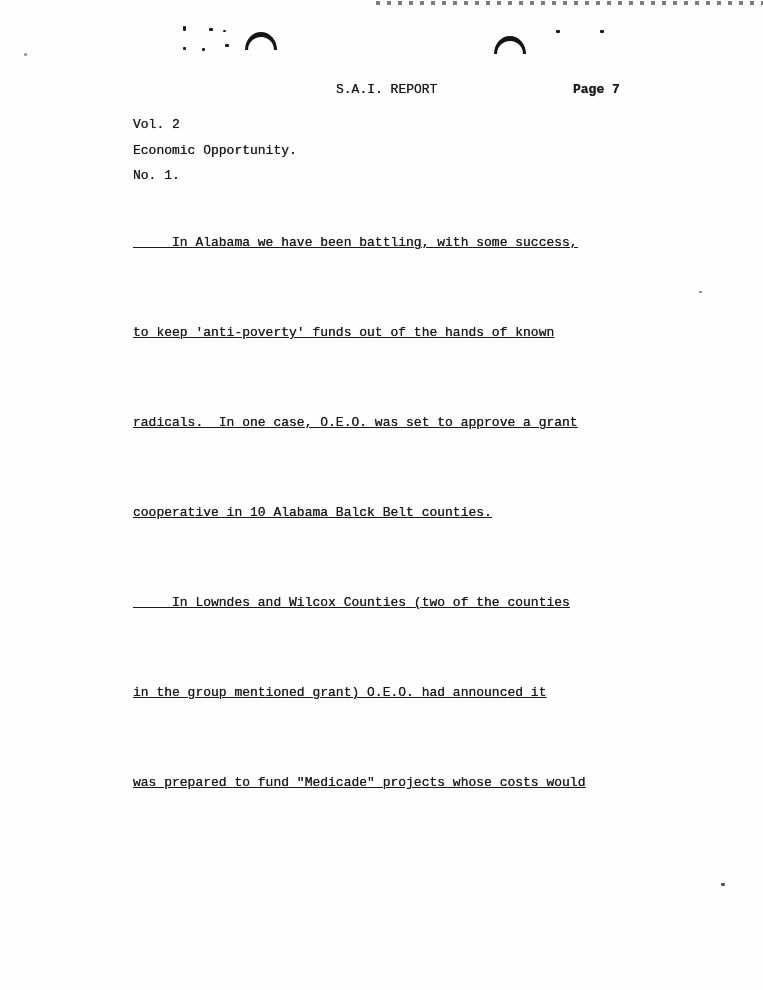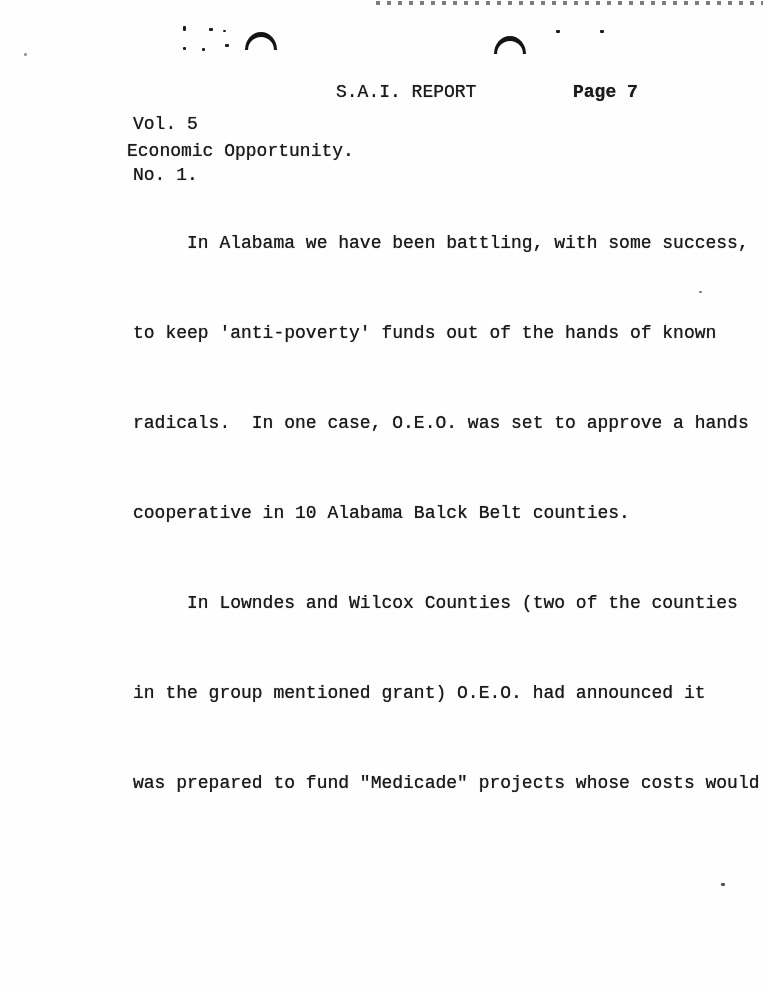--- a/index.html
+++ b/index.html
@@ -7,29 +7,29 @@
     position:relative;
     width:763px;height:990px;
     background:#fefefe;
     overflow:hidden;
     font-family:"Liberation Mono","DejaVu Sans Mono",monospace;
     color:#1b1b1b;
   }
   .txt{
     position:absolute;
     white-space:pre;
-    font-size:18px;
+    font-size:13px;
     text-shadow:0 0 0.7px rgba(27,27,27,0.9);
   }
   .hdr-vol{left:133px;top:82px;line-height:17px;}
   .hdr-title{left:336px;top:82px;}
   .hdr-page{left:573px;top:82px;font-weight:bold;}
-  .heading{left:127px;top:141px;line-height:20px;}
+  .heading{left:133px;top:141px;line-height:20px;}
   .body-block{left:133px;top:168px;line-height:30px;}
-  .line{white-space:pre;}
+  .line{white-space:pre;text-decoration:underline;}
   
   .perforation{
     position:absolute;top:1px;left:376px;right:0;height:4px;
     background:repeating-linear-gradient(90deg,#7d7d7d 0 4px,transparent 4px 11px);
   }
   
   .mark{position:absolute;background:#1d1d1d;border-radius:1px;}
   .arc{
     position:absolute;
     width:26px;height:13px;
@@ -54,32 +54,32 @@
   <div class="mark" style="left:225px;top:44px;width:4px;height:3px;"></div>
   <div class="arc" style="left:245px;top:32px;"></div>
   <div class="arc" style="left:494px;top:36px;"></div>
   <div class="mark" style="left:556px;top:30px;width:4px;height:3px;"></div>
   <div class="mark" style="left:600px;top:30px;width:4px;height:3px;"></div>
   <div class="mark" style="left:24px;top:53px;width:3px;height:3px;background:#9a9a9a;"></div>
   <div class="mark" style="left:699px;top:291px;width:3px;height:2px;background:#777;"></div>
   <div class="mark" style="left:721px;top:883px;width:4px;height:3px;background:#555;"></div>
 
   <div class="txt hdr-vol">
-    <div>Vol. 5</div>
+    <div>Vol. 2</div>
     <div>No. 1.</div>
   </div>
   <div class="txt hdr-title">S.A.I. REPORT</div>
   <div class="txt hdr-page">Page 7</div>
 
   <div class="txt heading">Economic Opportunity.</div>
 
   <div class="txt body-block">
     <div class="line">     In Alabama we have been battling, with some success,</div>
     <div class="line">to keep 'anti-poverty' funds out of the hands of known</div>
-    <div class="line">radicals.  In one case, O.E.O. was set to approve a hands</div>
+    <div class="line">radicals.  In one case, O.E.O. was set to approve a grant</div>
     <div class="line">cooperative in 10 Alabama Balck Belt counties.</div>
     <div class="line">     In Lowndes and Wilcox Counties (two of the counties</div>
     <div class="line">in the group mentioned grant) O.E.O. had announced it</div>
     <div class="line">was prepared to fund "Medicade" projects whose costs would</div>
     
     
     
     
     
     

